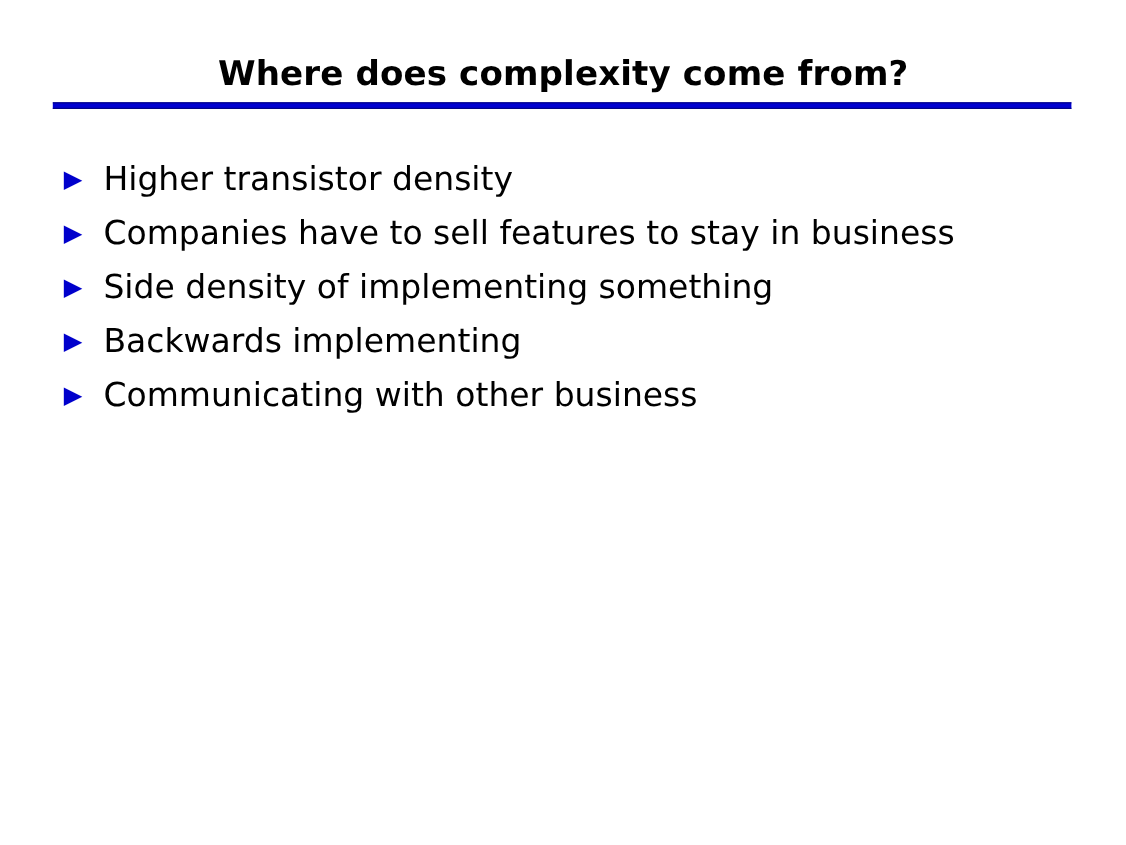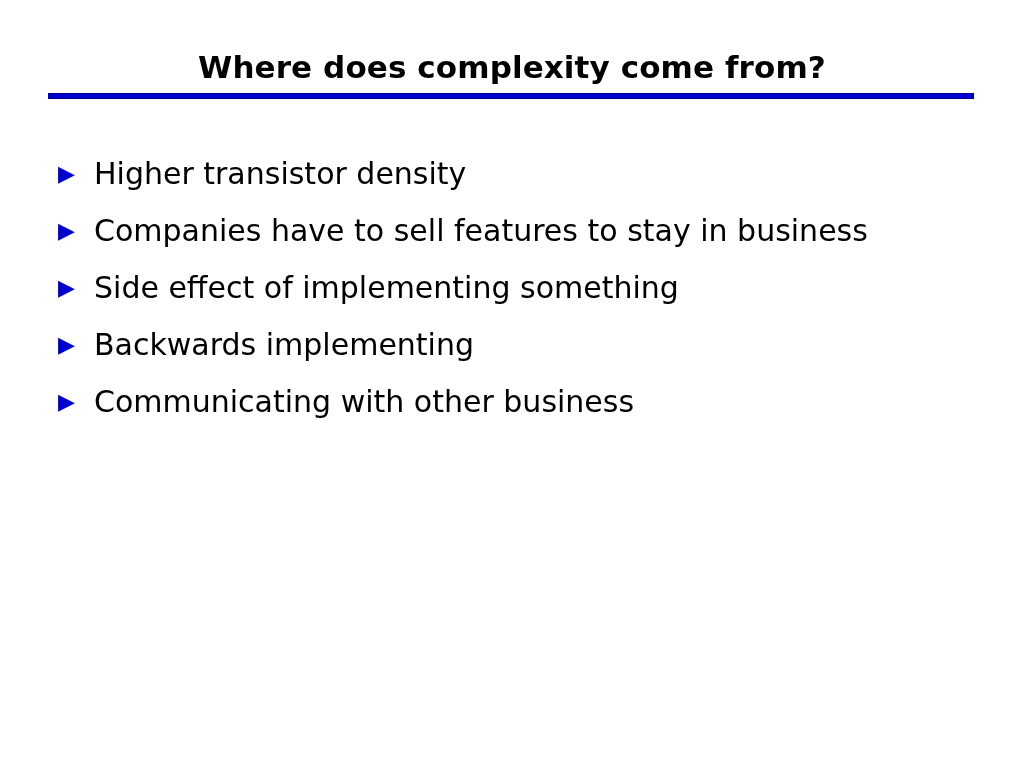--- a/index.html
+++ b/index.html
@@ -82,21 +82,20 @@
     top: 0;
     width: 26px;
     line-height: 47px;
     color: #0000cc;
     font-size: 22px;
     font-family: "DejaVu Sans", sans-serif;
   }
 
   .bullet-text {
     display: block;
-    margin-top: 10px;
   }
 </style>
 </head>
 <body>
 
 <div class="slide">
 
   <div class="title-block">
     <h1 class="slide-title">Where does complexity come from?</h1>
     <div class="title-rule"></div>
@@ -109,21 +108,21 @@
       <span class="bullet-text">Higher transistor density</span>
     </li>
 
     <li class="bullet-item">
       <span class="bullet-marker">▶</span>
       <span class="bullet-text">Companies have to sell features to stay in business</span>
     </li>
 
     <li class="bullet-item">
       <span class="bullet-marker">▶</span>
-      <span class="bullet-text">Side effect of implementing something</span>
+      <span class="bullet-text">Side density of implementing something</span>
     </li>
 
     <li class="bullet-item">
       <span class="bullet-marker">▶</span>
       <span class="bullet-text">Backwards implementing</span>
     </li>
 
     <li class="bullet-item">
       <span class="bullet-marker">▶</span>
       <span class="bullet-text">Communicating with other business</span>

